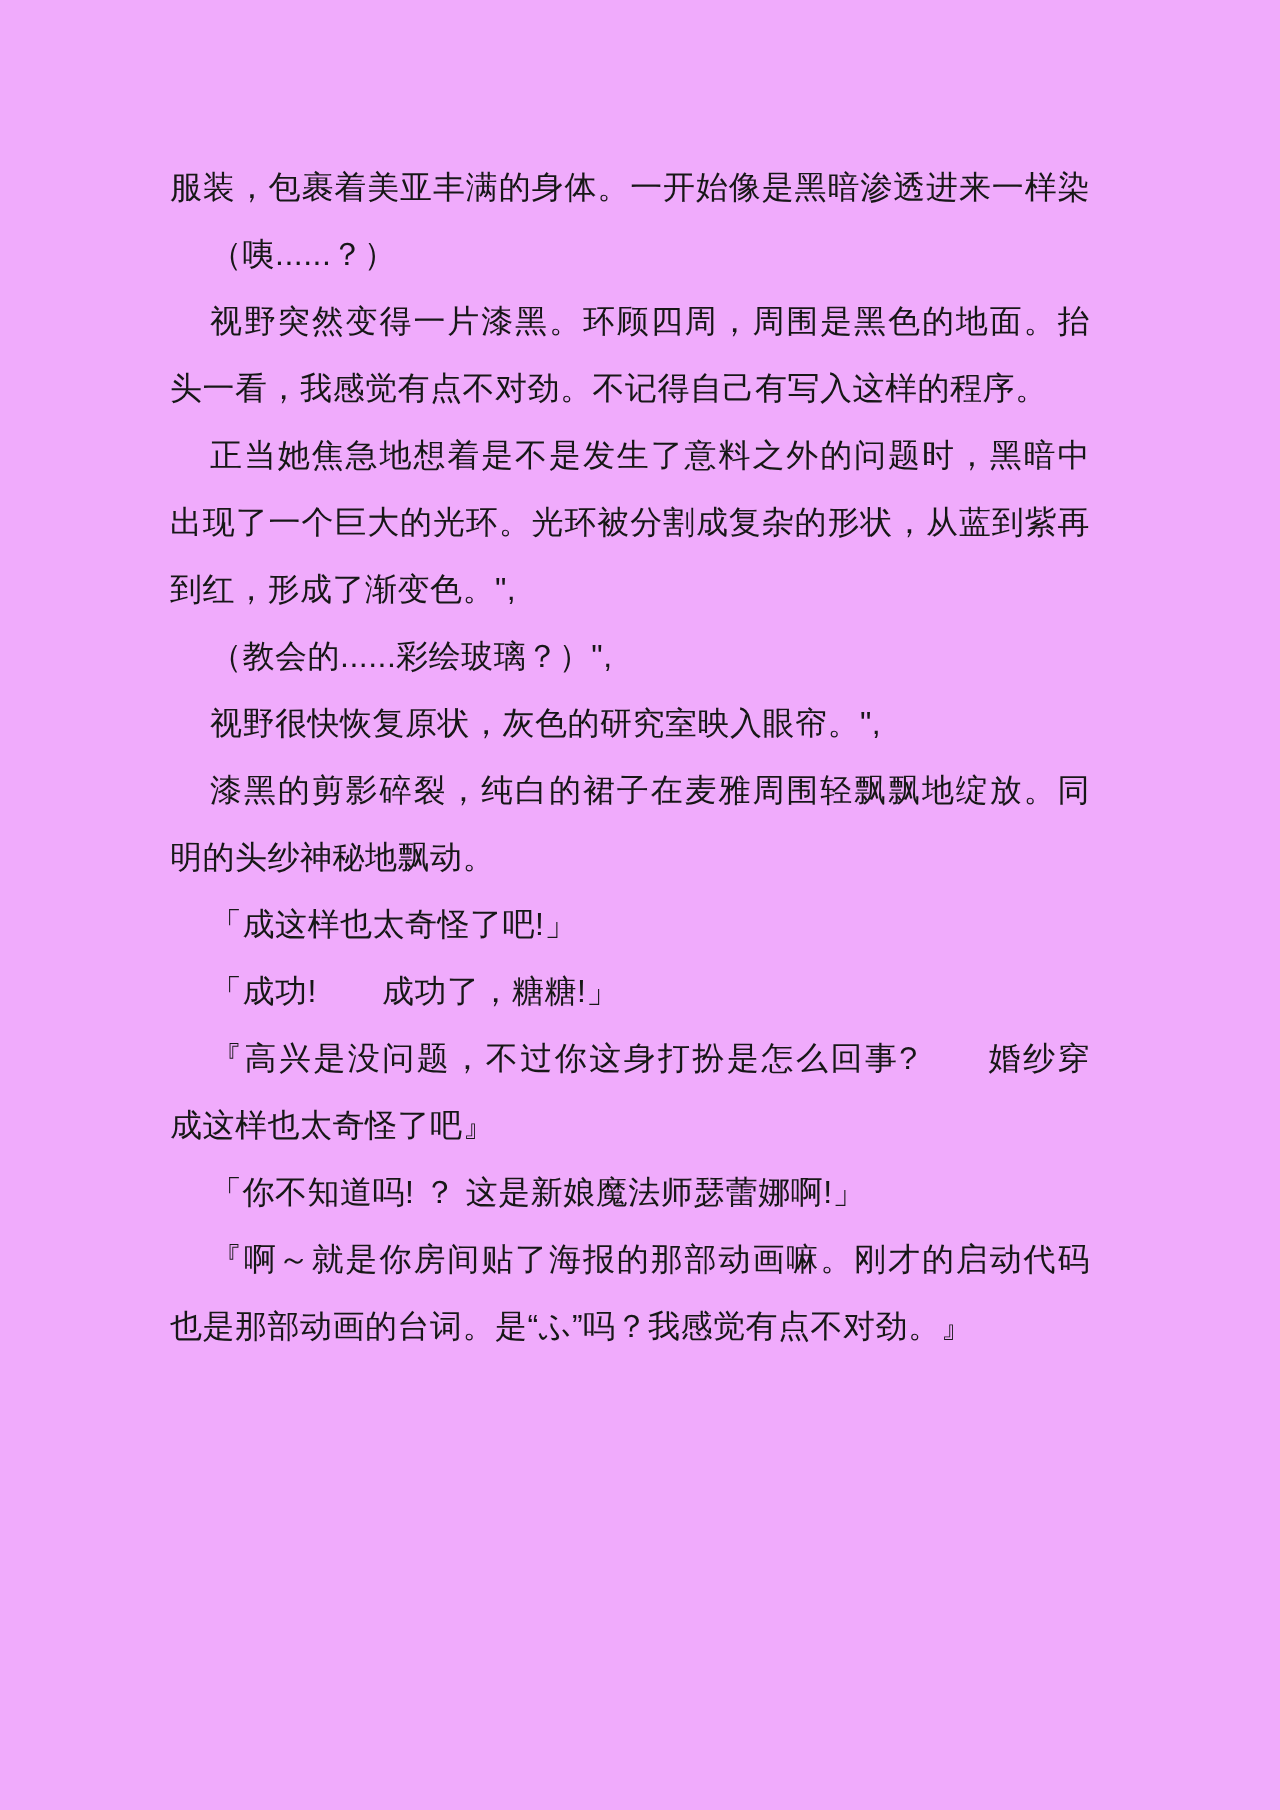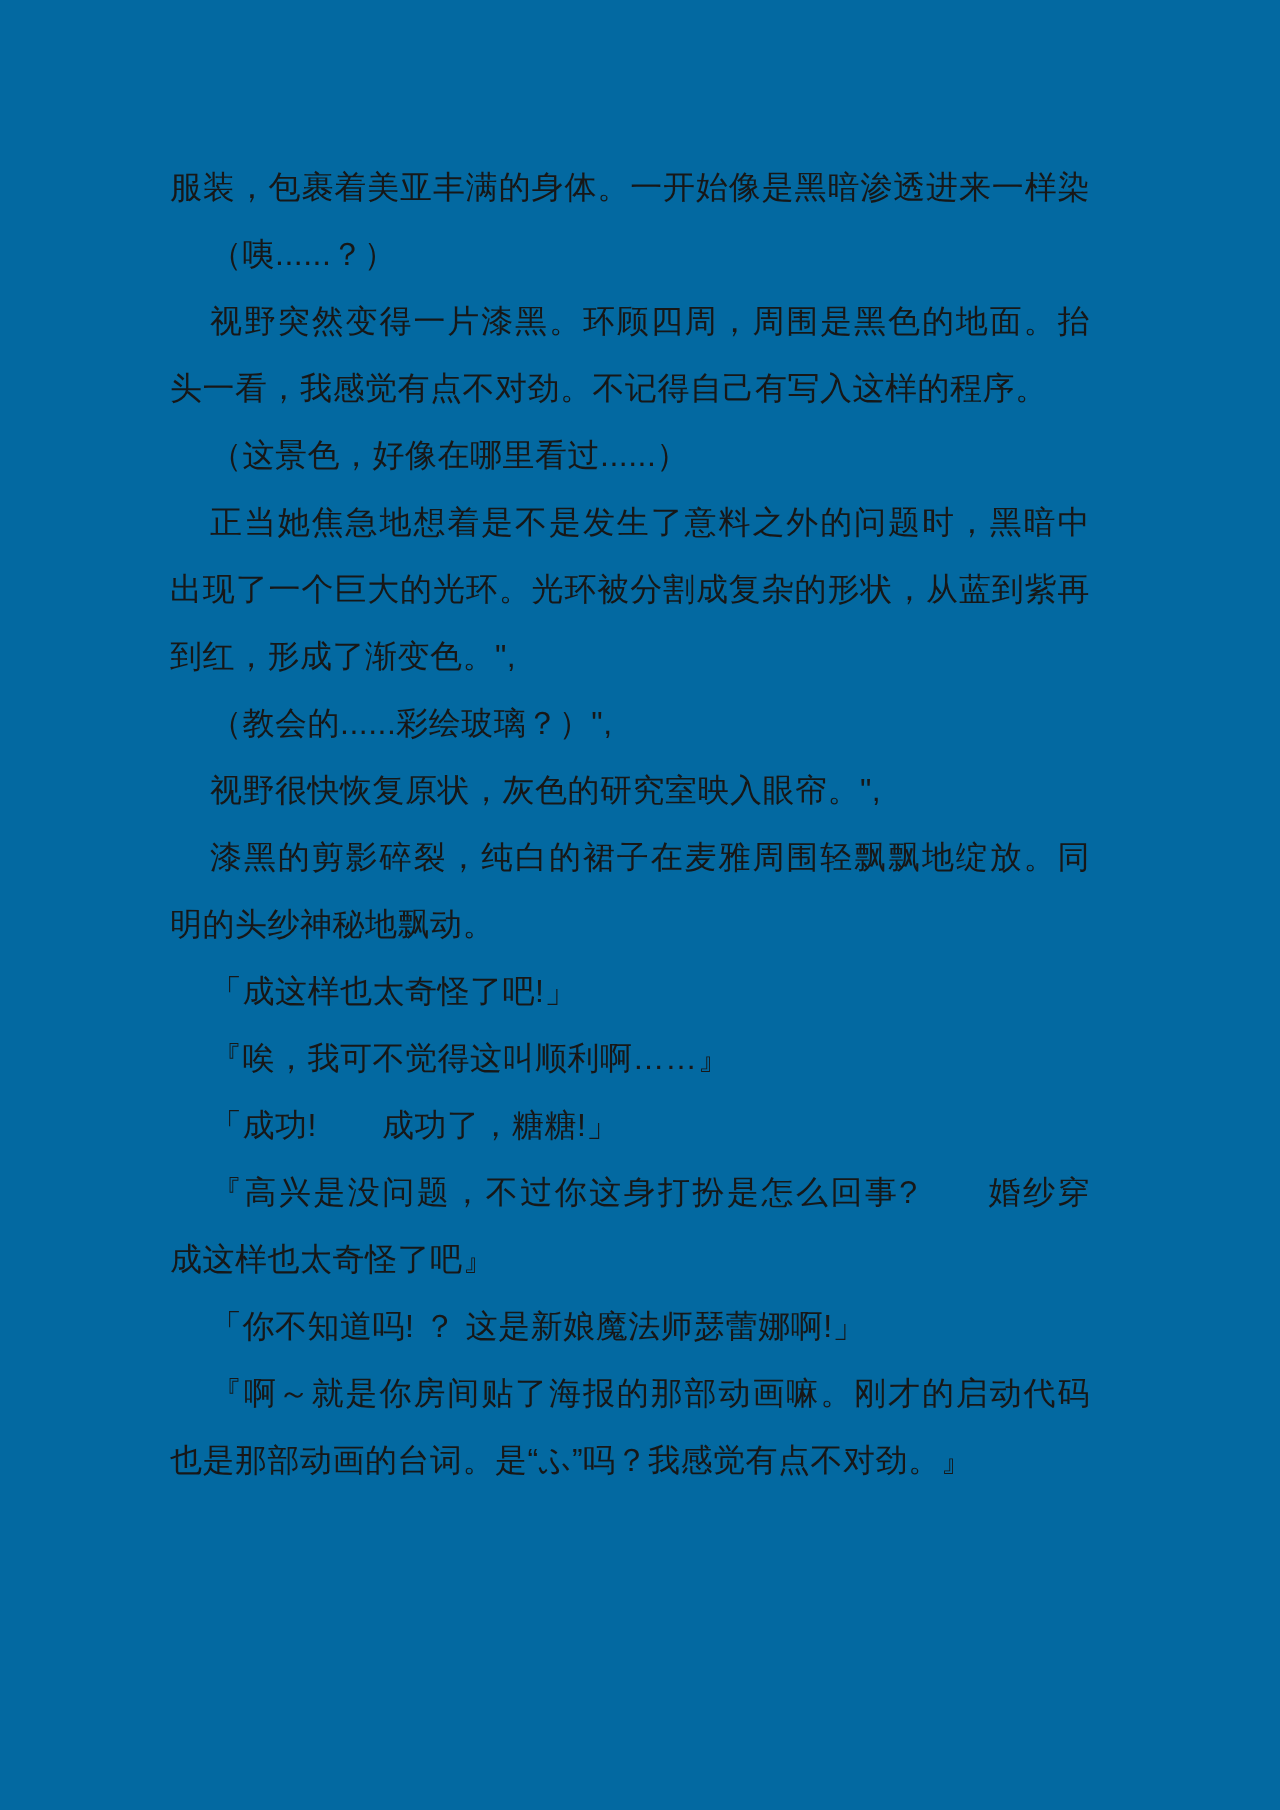--- a/index.html
+++ b/index.html
@@ -10,21 +10,21 @@
   body {
     width: 1280px;
     height: 1810px;
     position: relative;
     overflow: hidden;
     font-family: "Liberation Sans", sans-serif;
   }
   .page {
     position: absolute;
     inset: 0;
-    background: #0369a1;
+    background: #f0abfc;
   }
   .text-block {
     position: absolute;
     left: 170px;
     top: 154px;
     width: 920px;
     font-size: 32px;
     line-height: 67px;
     color: #171717;
     letter-spacing: 0.5px;
@@ -43,30 +43,28 @@
 </style>
 </head>
 <body>
 
 <div class="page">
   <div class="text-block" id="textBlock">
       <div class="line jst">服装，包裹着美亚丰满的身体。一开始像是黑暗渗透进来一样染</div>
       <div class="line indent">（咦......？）</div>
       <div class="line indent jst">视野突然变得一片漆黑。环顾四周，周围是黑色的地面。抬</div>
       <div class="line">头一看，我感觉有点不对劲。不记得自己有写入这样的程序。</div>
-      <div class="line indent">（这景色，好像在哪里看过......）</div>
       <div class="line indent jst">正当她焦急地想着是不是发生了意料之外的问题时，黑暗中</div>
       <div class="line jst">出现了一个巨大的光环。光环被分割成复杂的形状，从蓝到紫再</div>
       <div class="line">到红，形成了渐变色。",</div>
       <div class="line indent">（教会的......彩绘玻璃？）",</div>
       <div class="line indent">视野很快恢复原状，灰色的研究室映入眼帘。",</div>
       <div class="line indent jst">漆黑的剪影碎裂，纯白的裙子在麦雅周围轻飘飘地绽放。同</div>
       <div class="line">明的头纱神秘地飘动。</div>
       <div class="line indent">「成这样也太奇怪了吧!」</div>
-      <div class="line indent">『唉，我可不觉得这叫顺利啊……』</div>
       <div class="line indent">「成功!　　成功了，糖糖!」</div>
       <div class="line indent jst">『高兴是没问题，不过你这身打扮是怎么回事?　　婚纱穿</div>
       <div class="line">成这样也太奇怪了吧』</div>
       <div class="line indent">「你不知道吗! ？ 这是新娘魔法师瑟蕾娜啊!」</div>
       <div class="line indent jst">『啊～就是你房间贴了海报的那部动画嘛。刚才的启动代码</div>
       <div class="line">也是那部动画的台词。是“ふ”吗？我感觉有点不对劲。』</div>
     </div>
 </div>
 
 </body></html>

